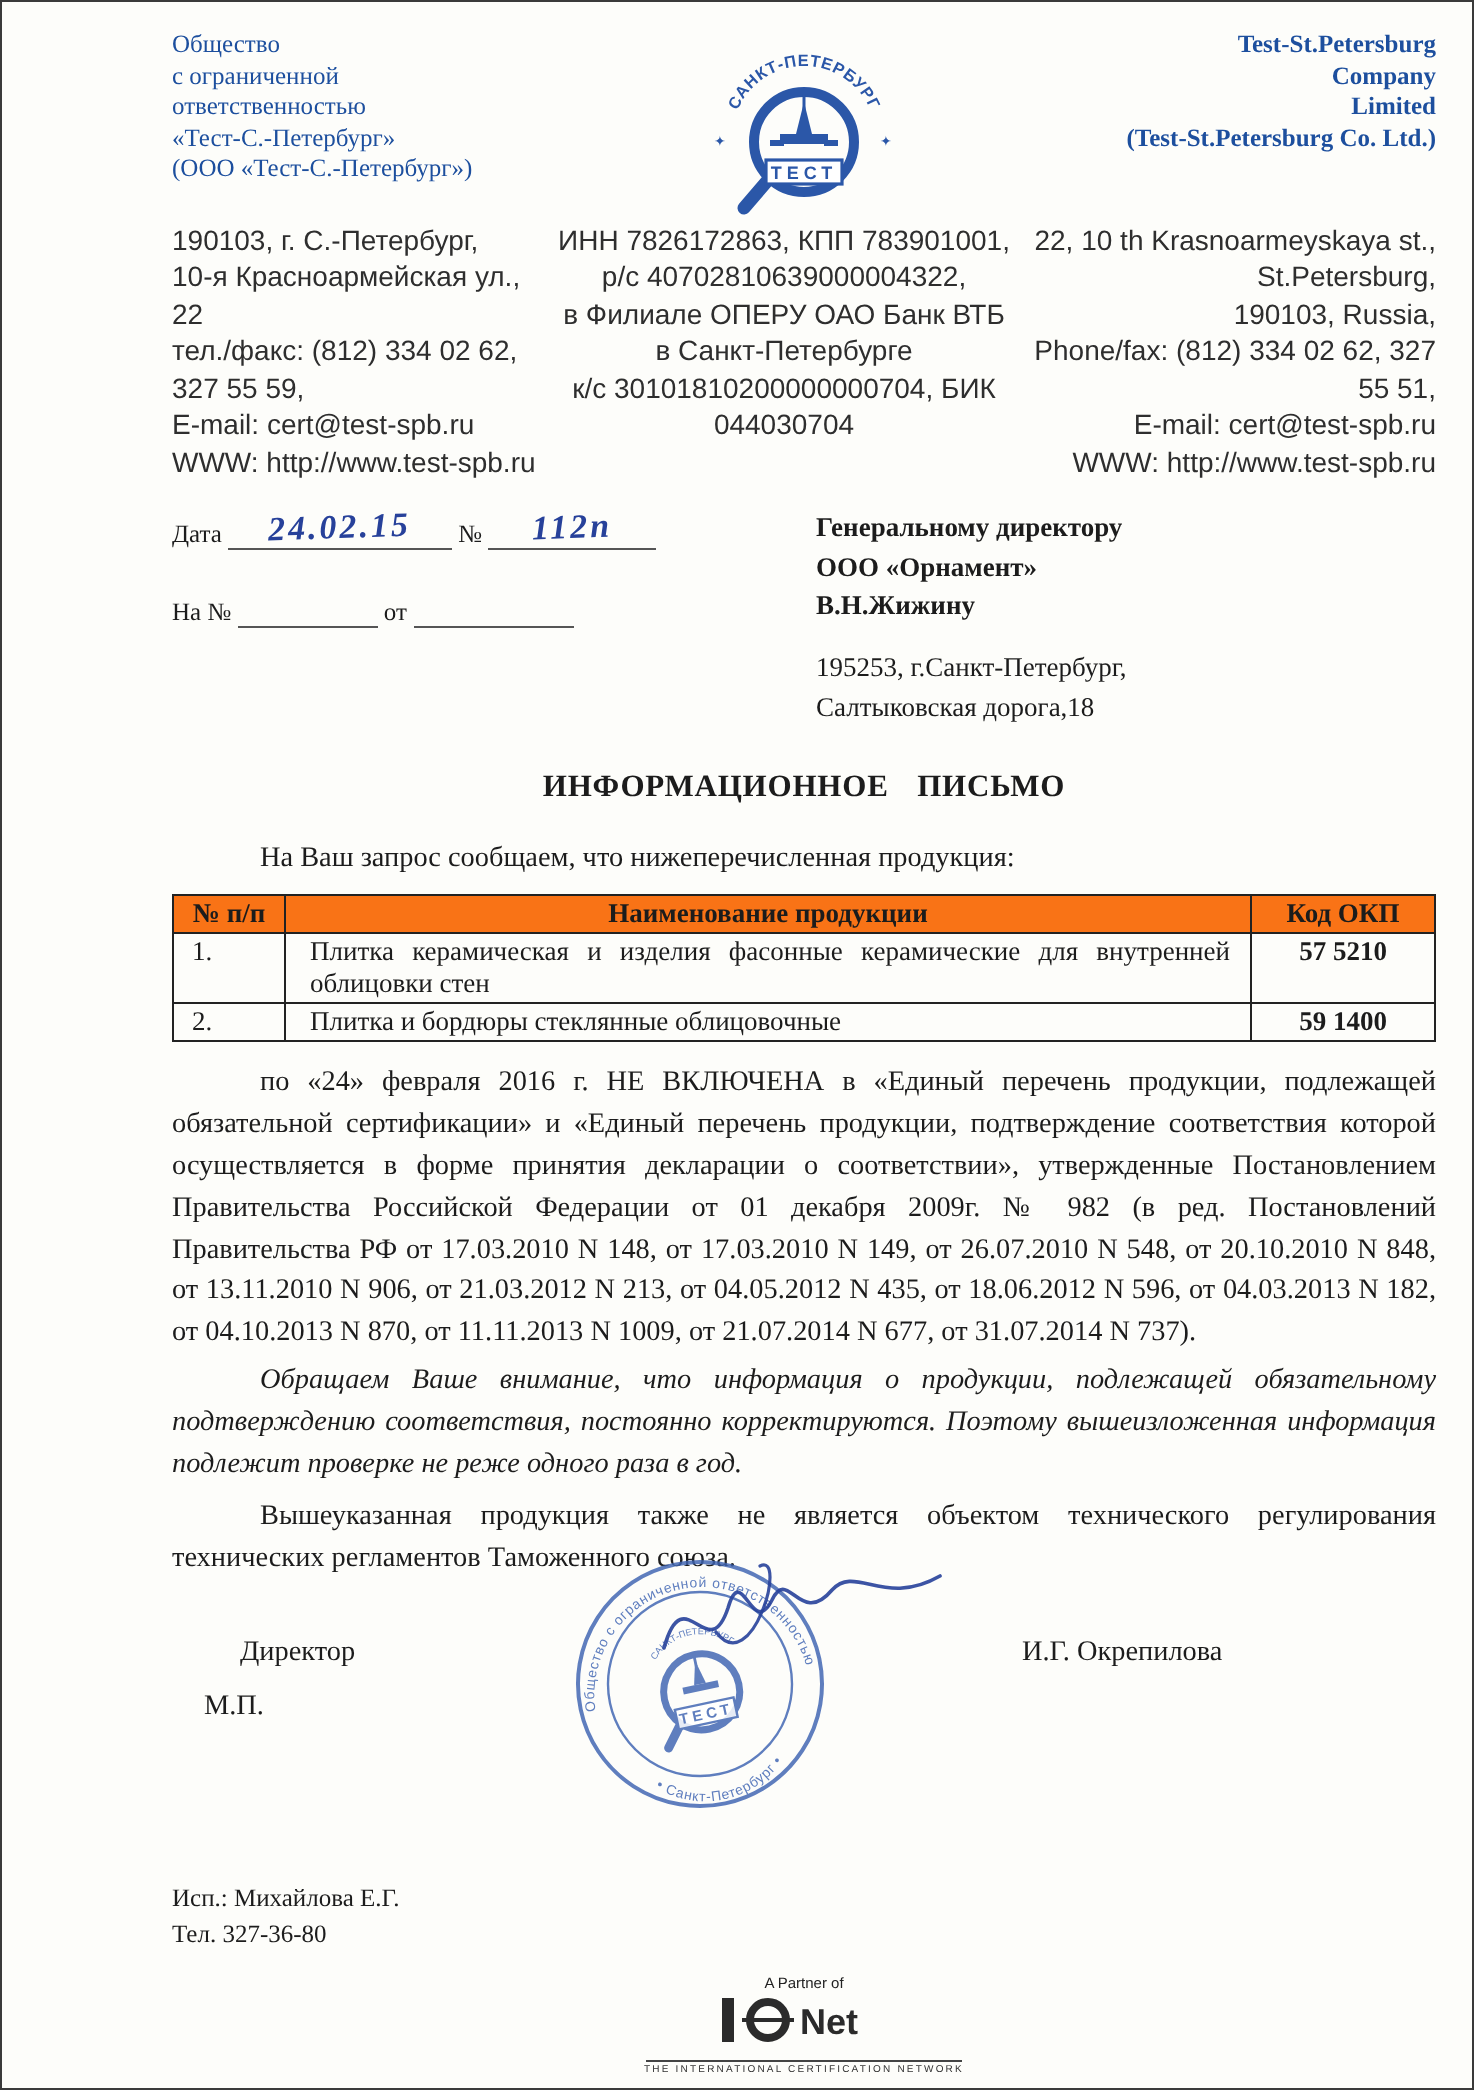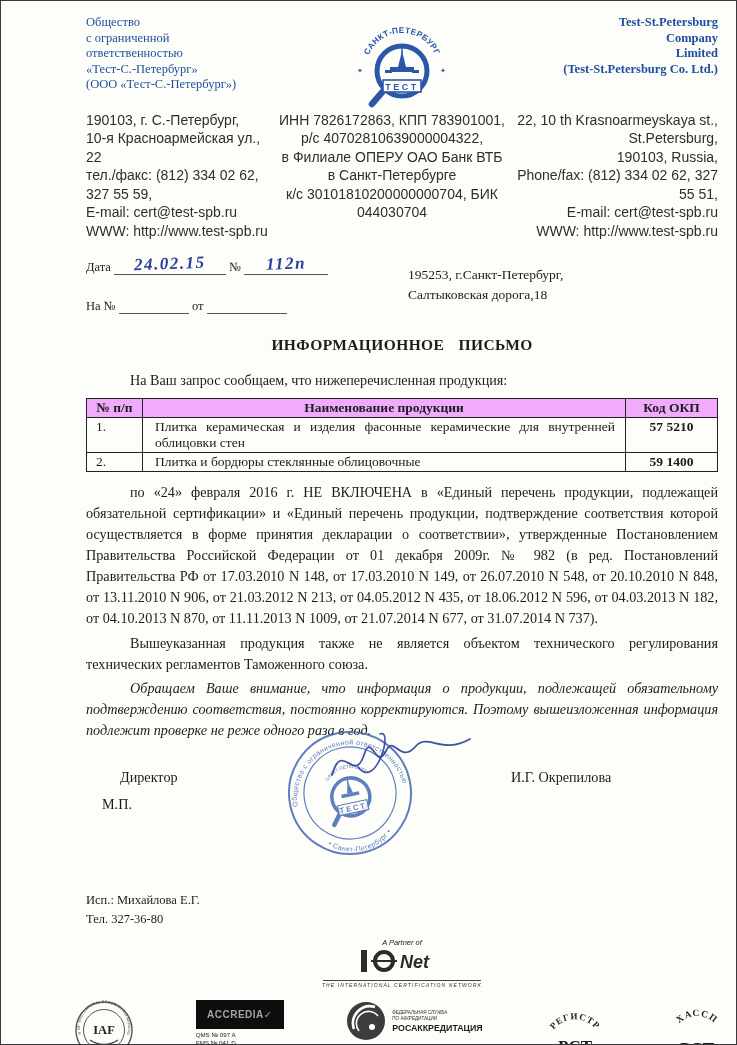--- a/index.html
+++ b/index.html
@@ -33,41 +33,41 @@
   .recipient-col { width:250px; margin-left:auto; margin-right:60px; font-size:13.5px; line-height:1.45; }
   .recipient-names { font-weight:bold; }
   .recipient-addr { margin-top:11px; }
 
   
   .letter-title { text-align:center; font-size:15.5px; font-weight:bold; margin-top:22px; word-spacing:10px; letter-spacing:.4px; }
   .intro { margin-top:18px; font-size:14.2px; text-indent:44px; }
 
   table.prod-table { width:100%; border-collapse:collapse; margin-top:9px; font-size:13.5px; }
   .prod-table th, .prod-table td { border:1px solid #222; padding:1px 6px; vertical-align:top; }
-  .prod-table th { background:#f0abfc; font-weight:bold; text-align:center; }
+  .prod-table th { background:#f97316; font-weight:bold; text-align:center; }
   .prod-table col.c1 { width:56px; } .prod-table col.c3 { width:92px; }
   td.num { text-align:left; padding-left:9px; }
   td.name { text-align:justify; padding-left:12px; padding-right:10px; }
   td.code { text-align:center; font-weight:bold; }
 
   .body-par { margin-top:10px; font-size:14.2px; line-height:1.47; text-align:justify; text-indent:44px; }
   .body-par.tight { margin-top:5px; }
   .body-par.italic { font-style:italic; margin-top:3px; }
 
   
   .sig-block { position:relative; margin-top:28px; height:116px; font-size:14.2px; }
   .sig-pos { position:absolute; left:34px; top:0; }
   .sig-name { position:absolute; left:425px; top:0; }
   .sig-mp { position:absolute; left:16px; top:27px; }
   .stamp { position:absolute; left:198px; top:-42px; width:132px; height:132px; transform:rotate(-12deg); opacity:.82; }
   .signature-svg { position:absolute; left:238px; top:-50px; width:152px; height:86px; }
 
   
   .executor { margin-top:6px; font-size:12.5px; line-height:1.5; }
-  .iqnet { text-align:center; margin-top:10px;font-style:italic; }
+  .iqnet { text-align:center; margin-top:10px; }
   .partner-label { font-family:"Liberation Sans", sans-serif; font-size:7.5px; color:#222; }
   .iqnet-caption { font-family:"Liberation Sans", sans-serif; font-size:5px; letter-spacing:1.1px; color:#333; margin-top:1px; }
   .iqnet-rule { width:158px; border-top:1px solid #444; margin:1px auto 0 auto; }
 
   .logos-row { display:flex; justify-content:space-between; align-items:flex-start; margin:12px 0 0 -12px; width:652px; }
   .logo-cell { text-align:center; }
   .accredia-box { width:88px; height:29px; background:#0d0d0d; color:#a3a3a3; display:flex; align-items:center; justify-content:center; gap:0; font-family:"Liberation Sans", sans-serif; }
   .accredia-name { font-size:10px; font-weight:bold; letter-spacing:.5px; }
   .accredia-flag { font-size:10px; }
   .accredia-lines { font-family:"Liberation Sans", sans-serif; font-size:6.2px; line-height:1.3; color:#222; text-align:left; margin-top:2px; }
@@ -144,20 +144,23 @@
         <span class="blank b2"><span class="handwrite">112п</span></span>
       </div>
       <div class="na-line">
         <span>На №</span>
         <span class="blank b3"></span>
         <span>от</span>
         <span class="blank b4"></span>
       </div>
     </div>
     <div class="recipient-col">
+      <div class="recipient-names pre">Генеральному директору
+ООО «Орнамент»
+В.Н.Жижину</div>
       <div class="recipient-addr pre">195253, г.Санкт-Петербург,
 Салтыковская дорога,18</div>
     </div>
   </div>
 
   <div class="letter-title">ИНФОРМАЦИОННОЕ ПИСЬМО</div>
   <p class="intro">На Ваш запрос сообщаем, что нижеперечисленная продукция:</p>
 
   <table class="prod-table">
     <colgroup>
@@ -180,22 +183,22 @@
       </tr>
       <tr>
         <td class="num">2.</td>
         <td class="name">Плитка и бордюры стеклянные облицовочные</td>
         <td class="code">59 1400</td>
       </tr>
     </tbody>
   </table>
 
   <p class="body-par">по «24» февраля 2016 г. НЕ ВКЛЮЧЕНА в «Единый перечень продукции, подлежащей обязательной сертификации» и «Единый перечень продукции, подтверждение соответствия которой осуществляется в форме принятия декларации о соответствии», утвержденные Постановлением Правительства Российской Федерации от 01 декабря 2009г. № 982 (в ред. Постановлений Правительства РФ от 17.03.2010 N 148, от 17.03.2010 N 149, от 26.07.2010 N 548, от 20.10.2010 N 848, от 13.11.2010 N 906, от 21.03.2012 N 213, от 04.05.2012 N 435, от 18.06.2012 N 596, от 04.03.2013 N 182, от 04.10.2013 N 870, от 11.11.2013 N 1009, от 21.07.2014 N 677, от 31.07.2014 N 737).</p>
+  <p class="body-par italic">Обращаем Ваше внимание, что информация о продукции, подлежащей обязательному подтверждению соответствия, постоянно корректируются. Поэтому вышеизложенная информация подлежит проверке не реже одного раза в год.</p>
   <p class="body-par tight">Вышеуказанная продукция также не является объектом технического регулирования технических регламентов Таможенного союза.</p>
-  <p class="body-par italic">Обращаем Ваше внимание, что информация о продукции, подлежащей обязательному подтверждению соответствия, постоянно корректируются. Поэтому вышеизложенная информация подлежит проверке не реже одного раза в год.</p>
 
   <div class="sig-block">
     <span class="sig-pos">Директор</span>
     <span class="sig-name">И.Г. Окрепилова</span>
     <span class="sig-mp">М.П.</span>
 
     <svg class="stamp" viewBox="0 0 132 132">
       <defs>
         <path id="sArcTop" d="M 13,82 A 54,54 0 1 1 119,82"></path>
         <path id="sArcBot" d="M 24,99 A 47,47 0 0 0 108,99"></path>

